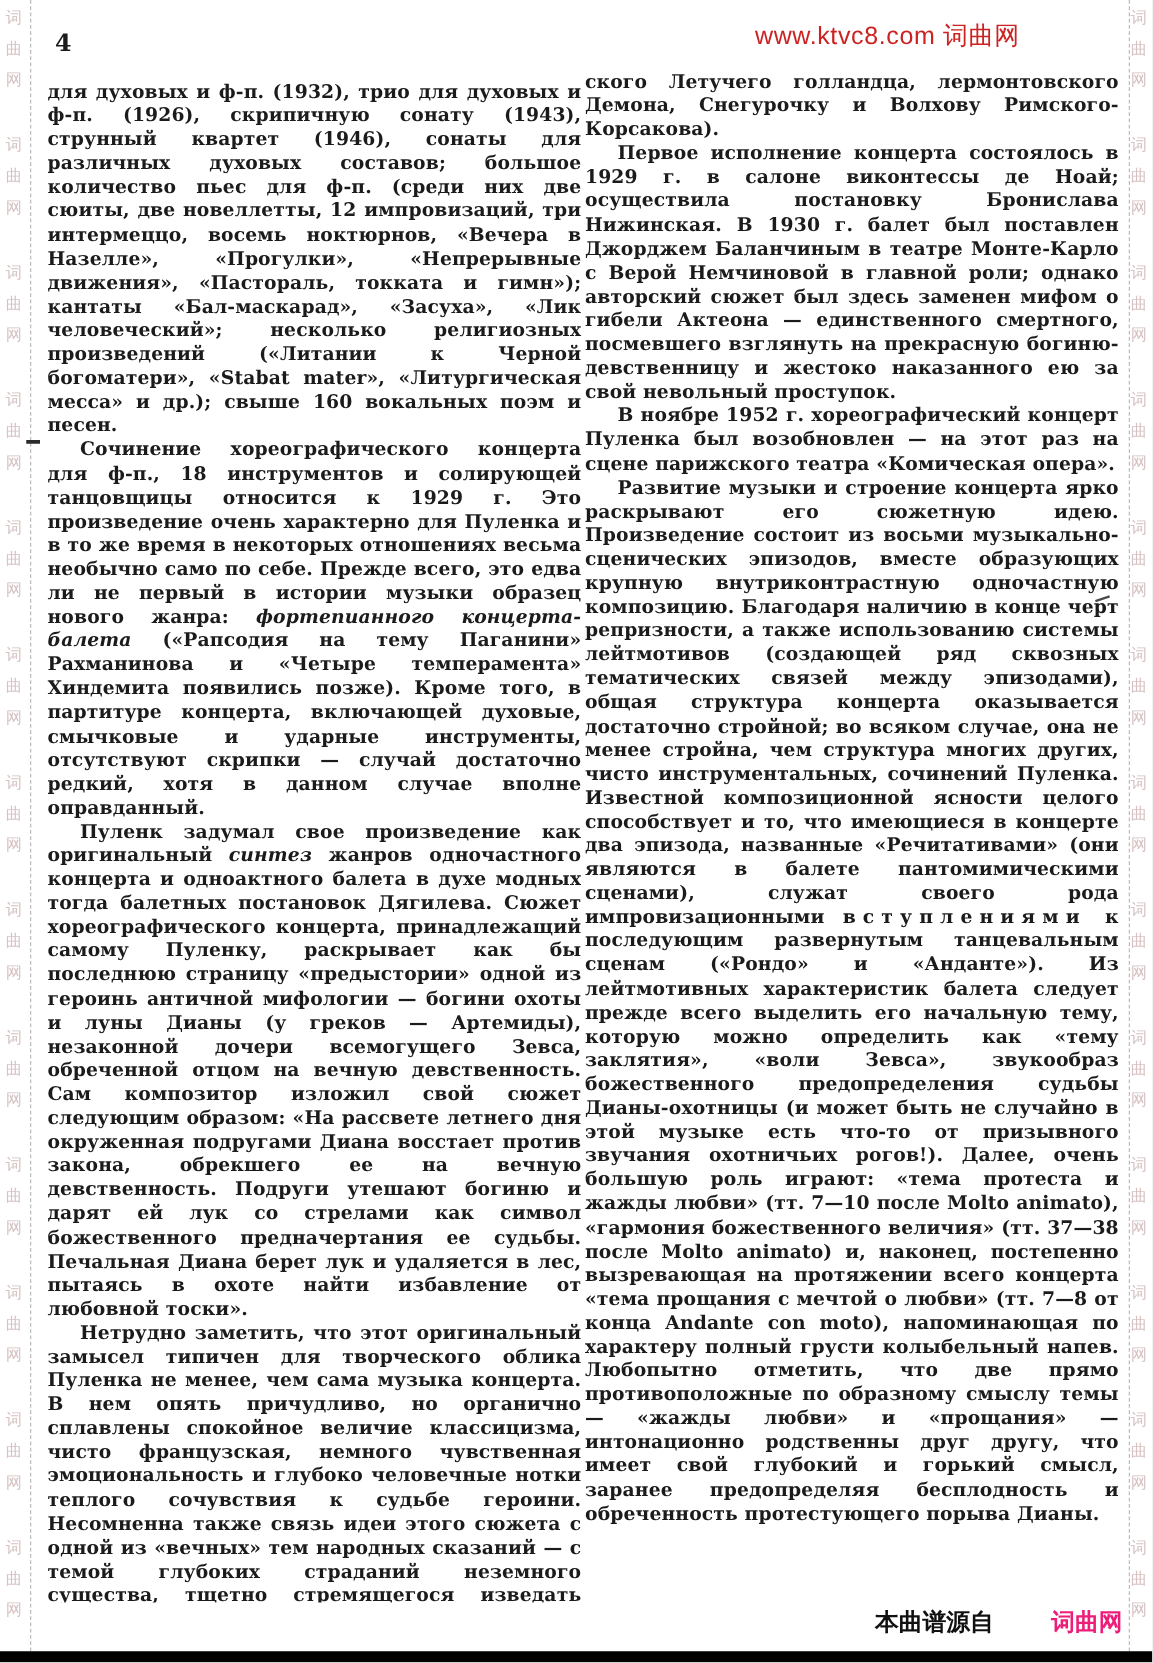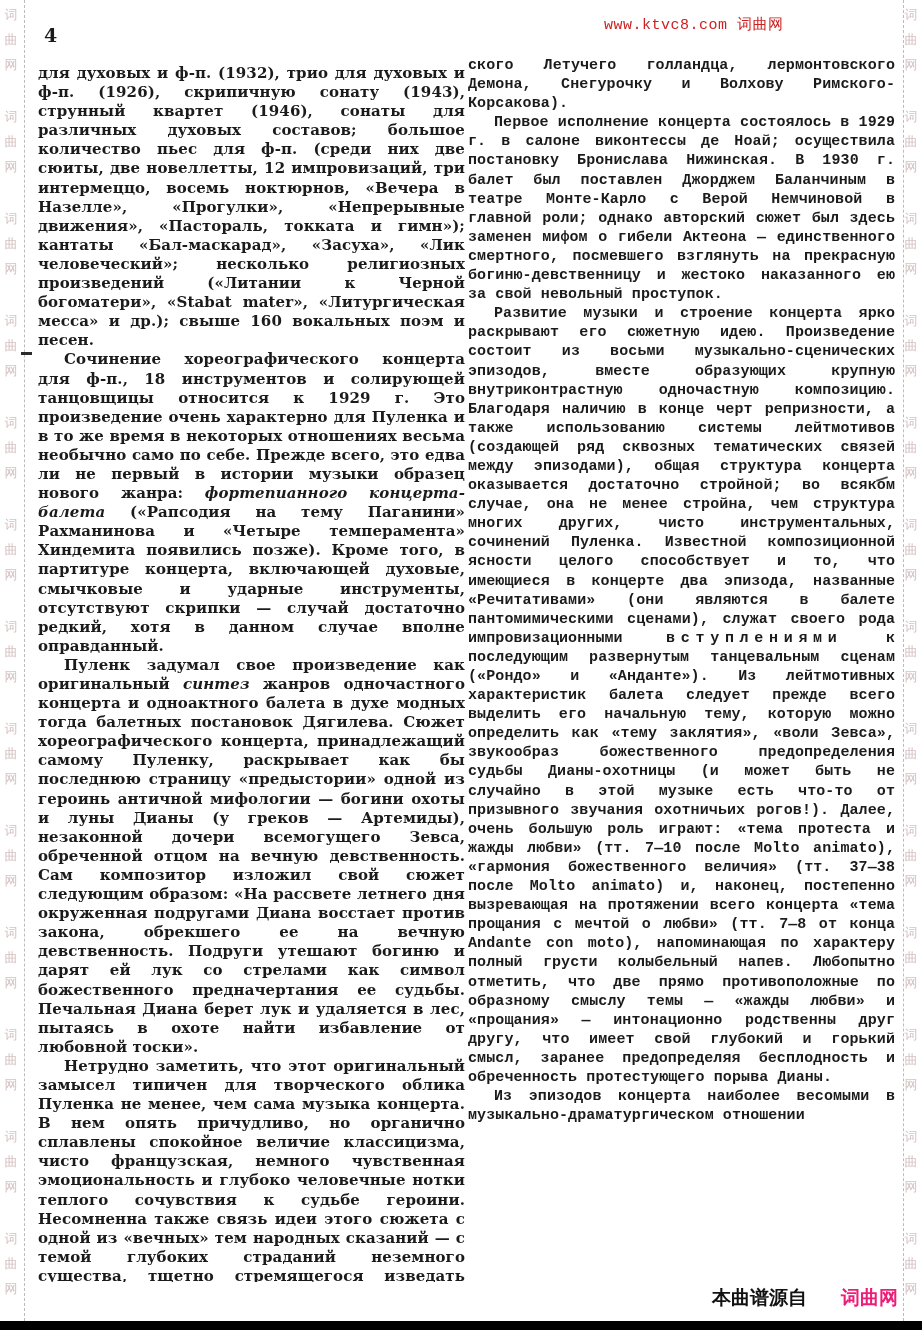--- a/index.html
+++ b/index.html
@@ -20,38 +20,38 @@
   .wm-gap { height:27px; }
   
   .rule { position:absolute; top:0; bottom:9px; width:0; border-left:1px dashed #bcbcbc; }
   .rule-left { left:24px; }
   .rule-right { left:903px; }
 
   .page-number { position:absolute; left:44px; top:24px; font-size:19px; font-weight:700; }
 
   .top-watermark {
     position:absolute; left:604px; top:15px;
-    font-family:Liberation Mono, monospace; font-size:15px; letter-spacing:0.5px;
+    font-family:Liberation Sans, sans-serif; font-size:20px; letter-spacing:0.5px;
     color:var(--wm-red,#cc2222);
   }
 
   .col {
     position:absolute; width:427px; height:1218px; overflow:hidden;
     font-size:15px; line-height:19.1px; font-weight:700;
     text-align:justify; letter-spacing:0.1px;
   }
   .col p { margin:0; padding:0; }
   .col p.ind { text-indent:26px; }
   .col-left  { left:38px;  top:64px; }
-  .col-right { left:468px; top:56px;font-family:Liberation Mono, monospace; }
+  .col-right { left:468px; top:56px; }
   .it { font-style:italic; }
   .sp { letter-spacing:0.38em; }
 
   .footer {
-    position:absolute; top:1285px; right:24px; display:flex; gap:20px; align-items:flex-start;
+    position:absolute; top:1285px; right:24px; display:flex; gap:32px; align-items:flex-start;
     font-family:"DejaVu Sans", sans-serif; font-size:19px; font-weight:700;
   }
   .f-black { color:#111; }
   .f-pink  { color:var(--wm-pink,#ed1e79);margin-left:14px; }
 
   .bottom-bar { position:absolute; left:0; bottom:0; width:100%; height:9px; background:#000; }
 
   .artifact-dash { position:absolute; left:21px; top:352px; width:11px; height:3px; background:#2b2b2b; }
   .artifact-tick { position:absolute; left:876px; top:478px; width:12px; height:2px; background:#4a4a4a; transform:rotate(-18deg); }
 </style>
@@ -178,22 +178,22 @@
   <div class="col col-left">
     <p><span>для духовых и ф-п. (1932), трио для духовых и ф-п. (1926), скрипичную сонату (1943), струнный квартет (1946), сонаты для различных духовых составов; большое количество пьес для ф-п. (среди них две сюиты, две новеллетты, 12 импровизаций, три интермеццо, восемь ноктюрнов, «Вечера в Назелле», «Прогулки», «Непрерывные движения», «Пастораль, токката и гимн»); кантаты «Бал-маскарад», «Засуха», «Лик человеческий»; несколько религиозных произведений («Литании к Черной богоматери», «Stabat mater», «Литургическая месса» и др.); свыше 160 вокальных поэм и песен.</span></p>
     <p class="ind"><span>Сочинение хореографического концерта для ф-п., 18 инструментов и солирующей танцовщицы относится к 1929 г. Это произведение очень характерно для Пуленка и в то же время в некоторых отношениях весьма необычно само по себе. Прежде всего, это едва ли не первый в истории музыки образец нового жанра: </span><span class="it">фортепианного концерта-балета</span><span> («Рапсодия на тему Паганини» Рахманинова и «Четыре темперамента» Хиндемита появились позже). Кроме того, в партитуре концерта, включающей духовые, смычковые и ударные инструменты, отсутствуют скрипки — случай достаточно редкий, хотя в данном случае вполне оправданный.</span></p>
     <p class="ind"><span>Пуленк задумал свое произведение как оригинальный </span><span class="it">синтез</span><span> жанров одночастного концерта и одноактного балета в духе модных тогда балетных постановок Дягилева. Сюжет хореографического концерта, принадлежащий самому Пуленку, раскрывает как бы последнюю страницу «предыстории» одной из героинь античной мифологии — богини охоты и луны Дианы (у греков — Артемиды), незаконной дочери всемогущего Зевса, обреченной отцом на вечную девственность. Сам композитор изложил свой сюжет следующим образом: «На рассвете летнего дня окруженная подругами Диана восстает против закона, обрекшего ее на вечную девственность. Подруги утешают богиню и дарят ей лук со стрелами как символ божественного предначертания ее судьбы. Печальная Диана берет лук и удаляется в лес, пытаясь в охоте найти избавление от любовной тоски».</span></p>
     <p class="ind"><span>Нетрудно заметить, что этот оригинальный замысел типичен для творческого облика Пуленка не менее, чем сама музыка концерта. В нем опять причудливо, но органично сплавлены спокойное величие классицизма, чисто французская, немного чувственная эмоциональность и глубоко человечные нотки теплого сочувствия к судьбе героини. Несомненна также связь идеи этого сюжета с одной из «вечных» тем народных сказаний — с темой глубоких страданий неземного существа, тщетно стремящегося изведать земные человеческие чувства и переживания (достаточно вспомнить гофмановскую Ундину, вагнеров-</span></p>
   </div>
 
   <div class="col col-right">
     <p><span>ского Летучего голландца, лермонтовского Демона, Снегурочку и Волхову Римского-Корсакова).</span></p>
     <p class="ind"><span>Первое исполнение концерта состоялось в 1929 г. в салоне виконтессы де Ноай; осуществила постановку Бронислава Нижинская. В 1930 г. балет был поставлен Джорджем Баланчиным в театре Монте-Карло с Верой Немчиновой в главной роли; однако авторский сюжет был здесь заменен мифом о гибели Актеона — единственного смертного, посмевшего взглянуть на прекрасную богиню-девственницу и жестоко наказанного ею за свой невольный проступок.</span></p>
+    <p class="ind"><span>В ноябре 1952 г. хореографический концерт Пуленка был возобновлен — на этот раз на сцене парижского театра «Комическая опера».</span></p>
     <p class="ind"><span>Развитие музыки и строение концерта ярко раскрывают его сюжетную идею. Произведение состоит из восьми музыкально-сценических эпизодов, вместе образующих крупную внутриконтрастную одночастную композицию. Благодаря наличию в конце черт репризности, а также использованию системы лейтмотивов (создающей ряд сквозных тематических связей между эпизодами), общая структура концерта оказывается достаточно стройной; во всяком случае, она не менее стройна, чем структура многих других, чисто инструментальных, сочинений Пуленка. Известной композиционной ясности целого способствует и то, что имеющиеся в концерте два эпизода, названные «Речитативами» (они являются в балете пантомимическими сценами), служат своего рода импровизационными </span><span class="sp">вступлениями</span><span> к последующим развернутым танцевальным сценам («Рондо» и «Анданте»). Из лейтмотивных характеристик балета следует прежде всего выделить его начальную тему, которую можно определить как «тему заклятия», «воли Зевса», звукообраз божественного предопределения судьбы Дианы-охотницы (и может быть не случайно в этой музыке есть что-то от призывного звучания охотничьих рогов!). Далее, очень большую роль играют: «тема протеста и жажды любви» (тт. 7—10 после Molto animato), «гармония божественного величия» (тт. 37—38 после Molto animato) и, наконец, постепенно вызревающая на протяжении всего концерта «тема прощания с мечтой о любви» (тт. 7—8 от конца Andante con moto), напоминающая по характеру полный грусти колыбельный напев. Любопытно отметить, что две прямо противоположные по образному смыслу темы — «жажды любви» и «прощания» — интонационно родственны друг другу, что имеет свой глубокий и горький смысл, заранее предопределяя бесплодность и обреченность протестующего порыва Дианы.</span></p>
-    <p class="ind"><span>Из эпизодов концерта наиболее весомыми в музыкально-драматургическом отношении</span></p>
   </div>
 
   <div class="footer">
     <span class="f-black">本曲谱源自</span>
     <span class="f-pink">词曲网</span>
   </div>
 
   <div class="artifact-dash"></div>
   <div class="artifact-tick"></div>
   <div class="bottom-bar"></div>

